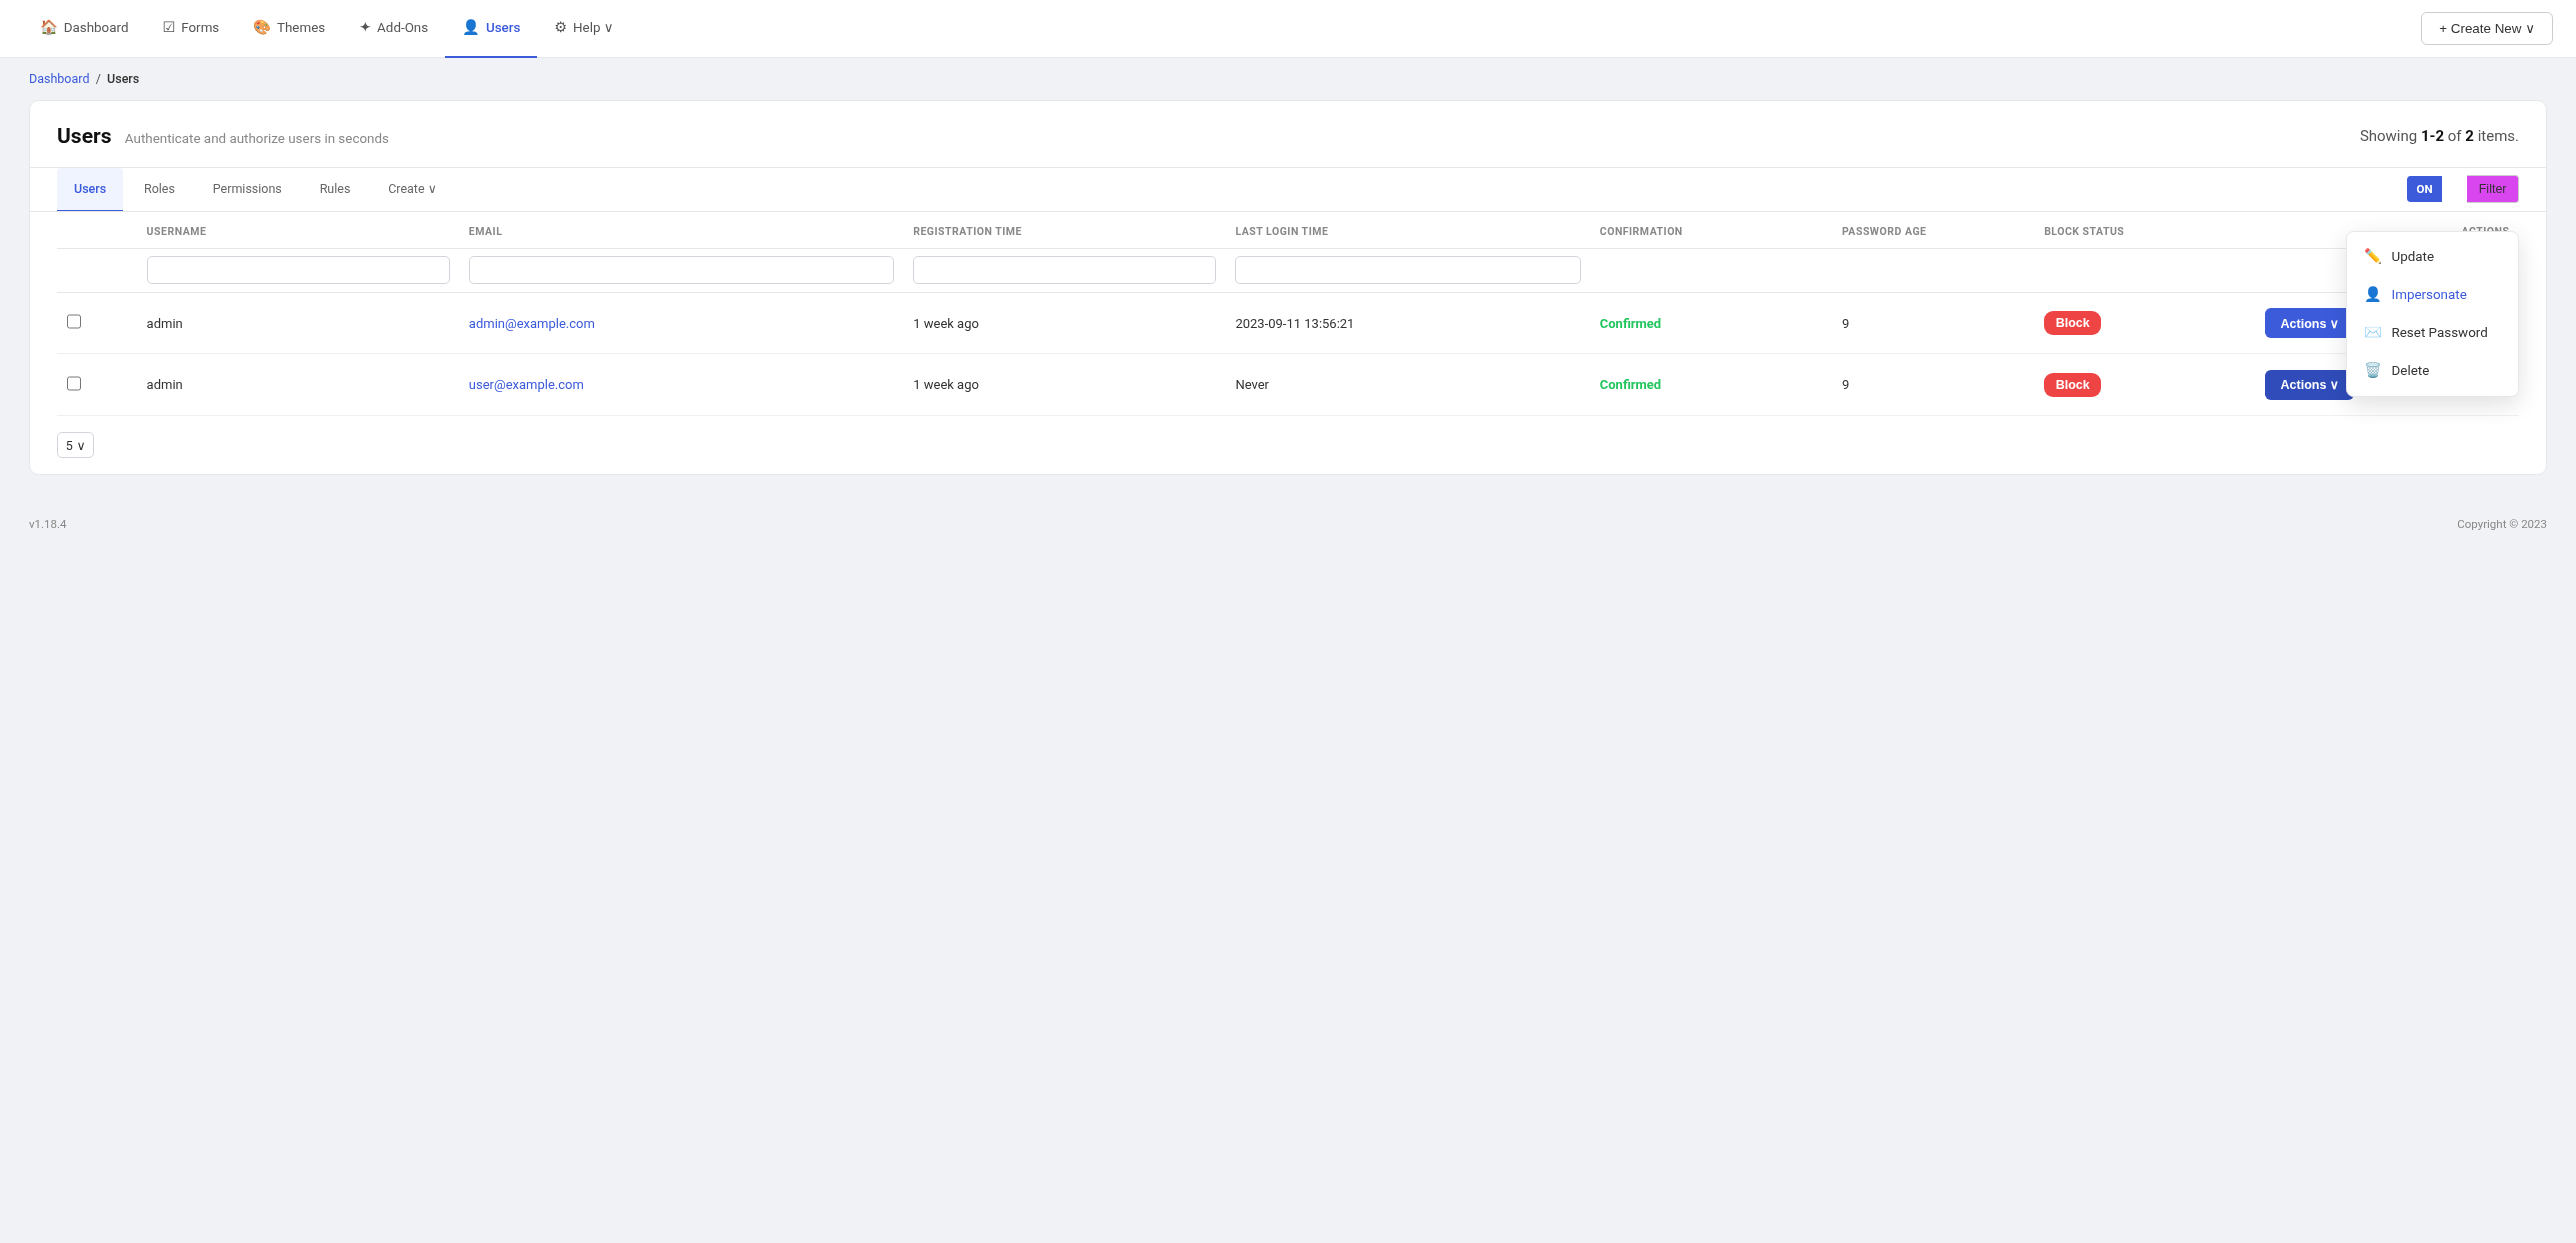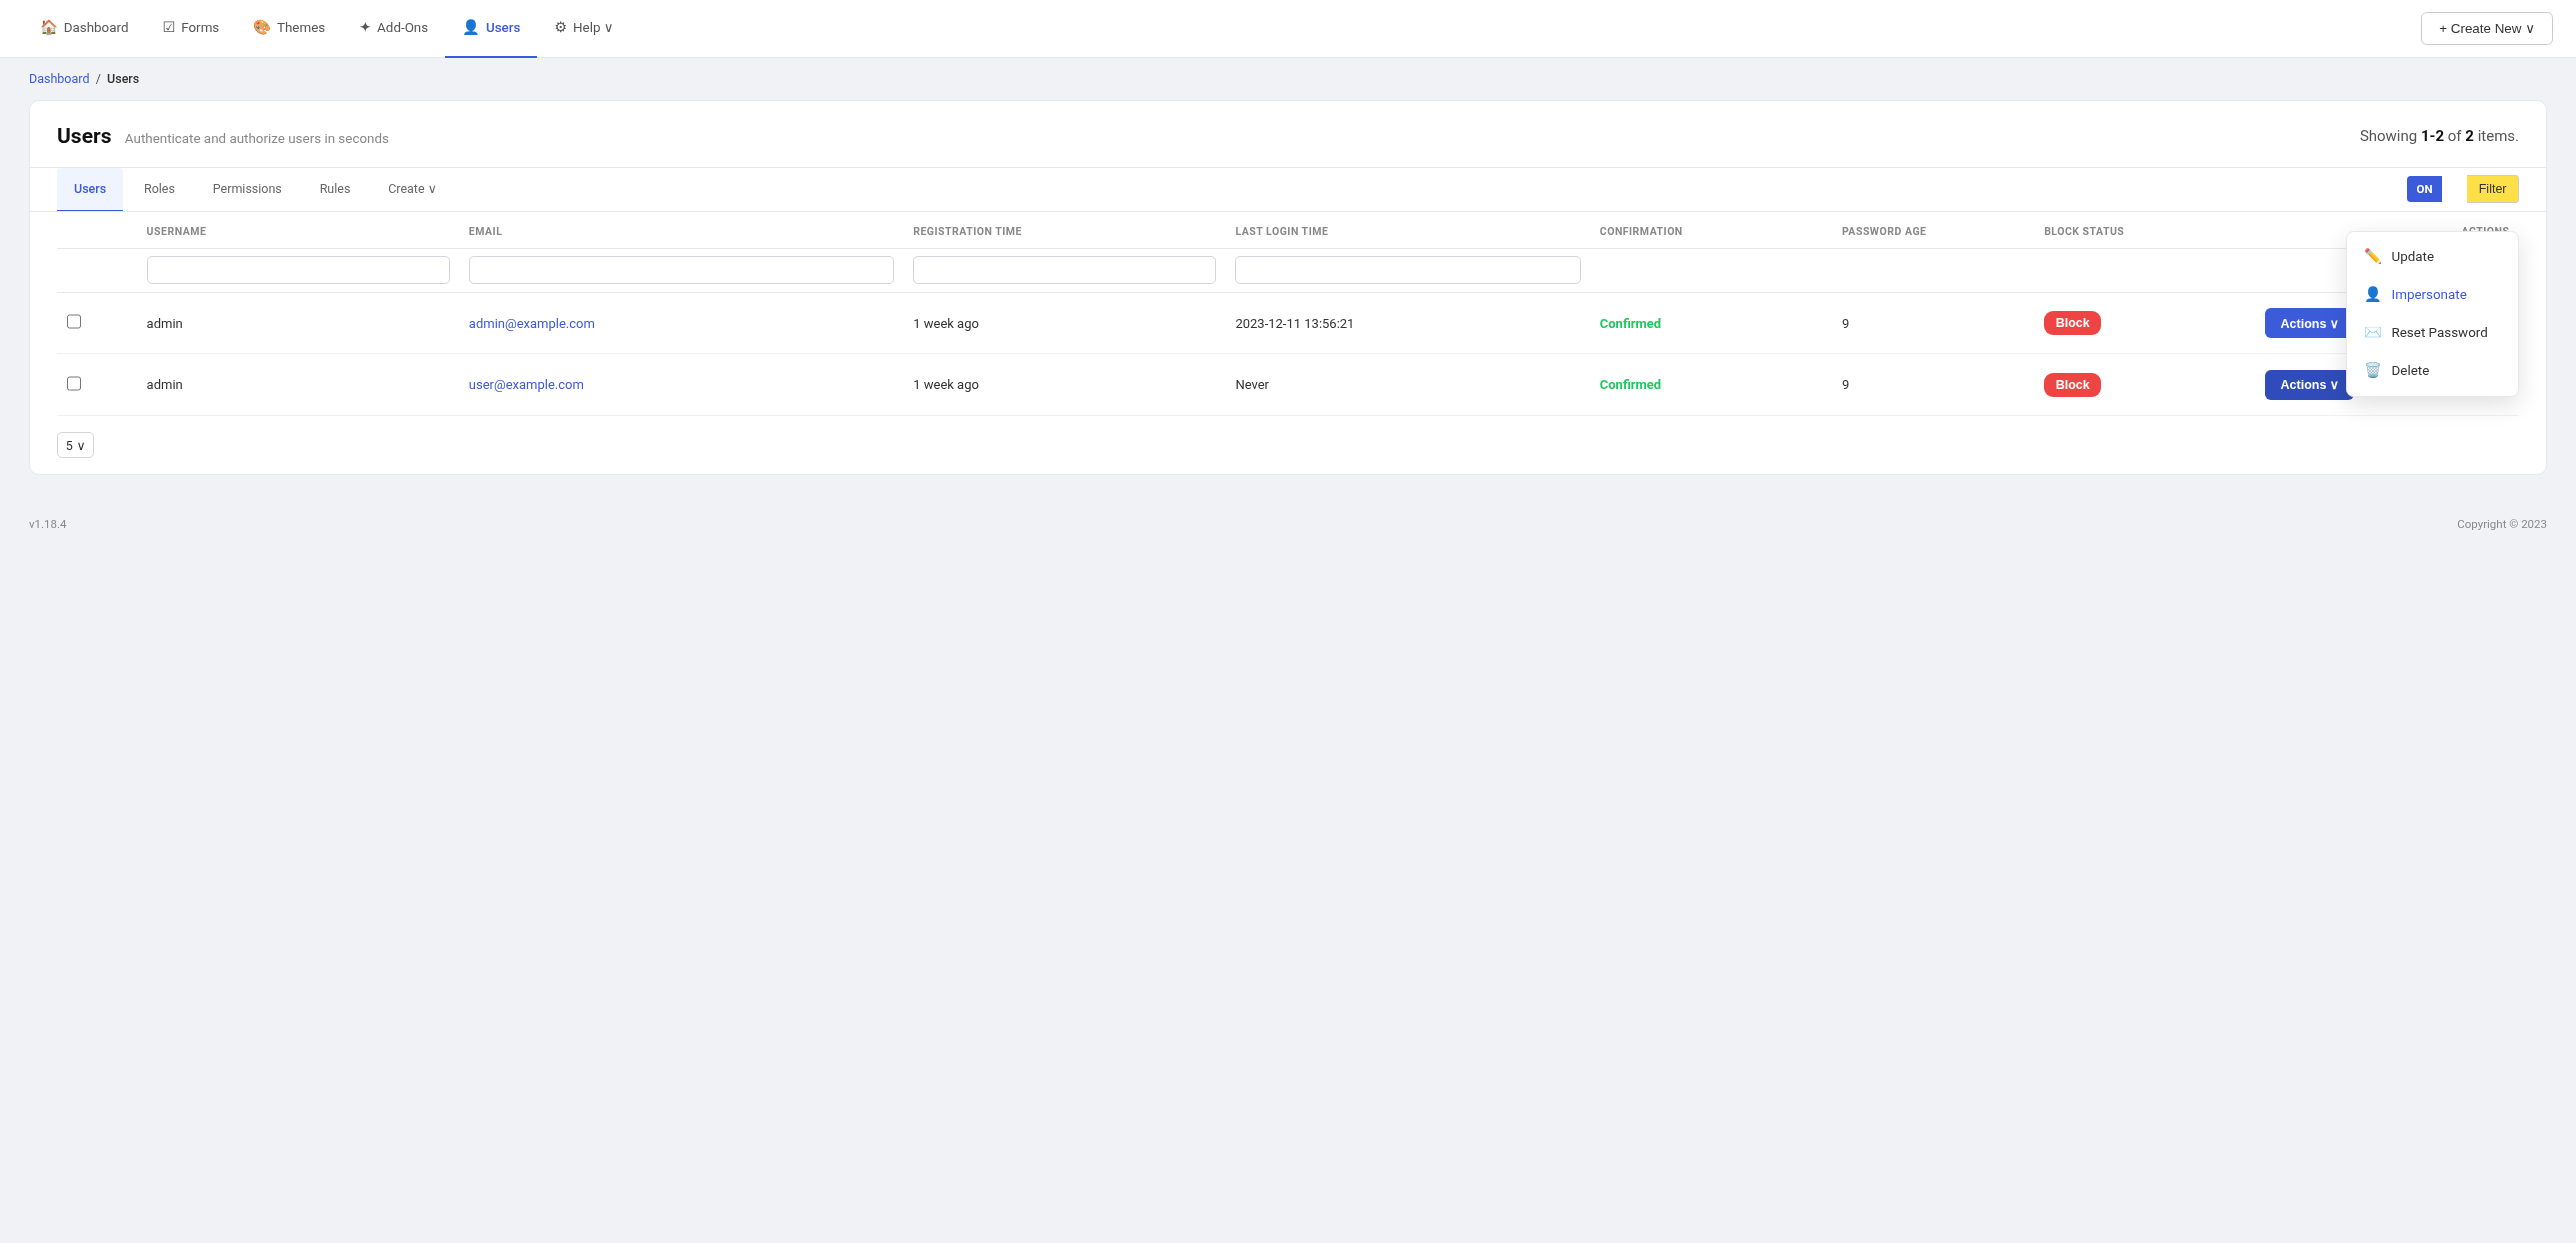--- a/index.html
+++ b/index.html
@@ -138,21 +138,21 @@
       font-size: 11.5px;
       font-weight: 700;
     }
     .filter-btn {
       border: 1px solid #ccc;
       border-left: none;
       border-radius: 0 3.8px 3.8px 0;
       padding: 5.8px 11.5px;
       cursor: pointer;
       font-size: 12.5px;
-      background: #fde047;
+      background: #d946ef;
       color: #333;
     }
 
     
     .table-container {
       padding: 0 27px;
     }
     table {
       width: 100%;
       border-collapse: collapse;
@@ -379,21 +379,21 @@
 
         <tr>
           <td>
             <input type="checkbox" class="checkbox" style="">
           </td>
           <td>admin</td>
           <td>
             <a class="email-link">admin@example.com</a>
           </td>
           <td>1 week ago</td>
-          <td>2023-12-11 13:56:21</td>
+          <td>2023-09-11 13:56:21</td>
           <td>
             <span class="confirmed-badge">Confirmed</span>
           </td>
           <td>9</td>
           <td>
             <button class="block-btn">Block</button>
           </td>
           <td class="td-actions">
             <button class="actions-btn">
               <span>Actions ∨</span>

